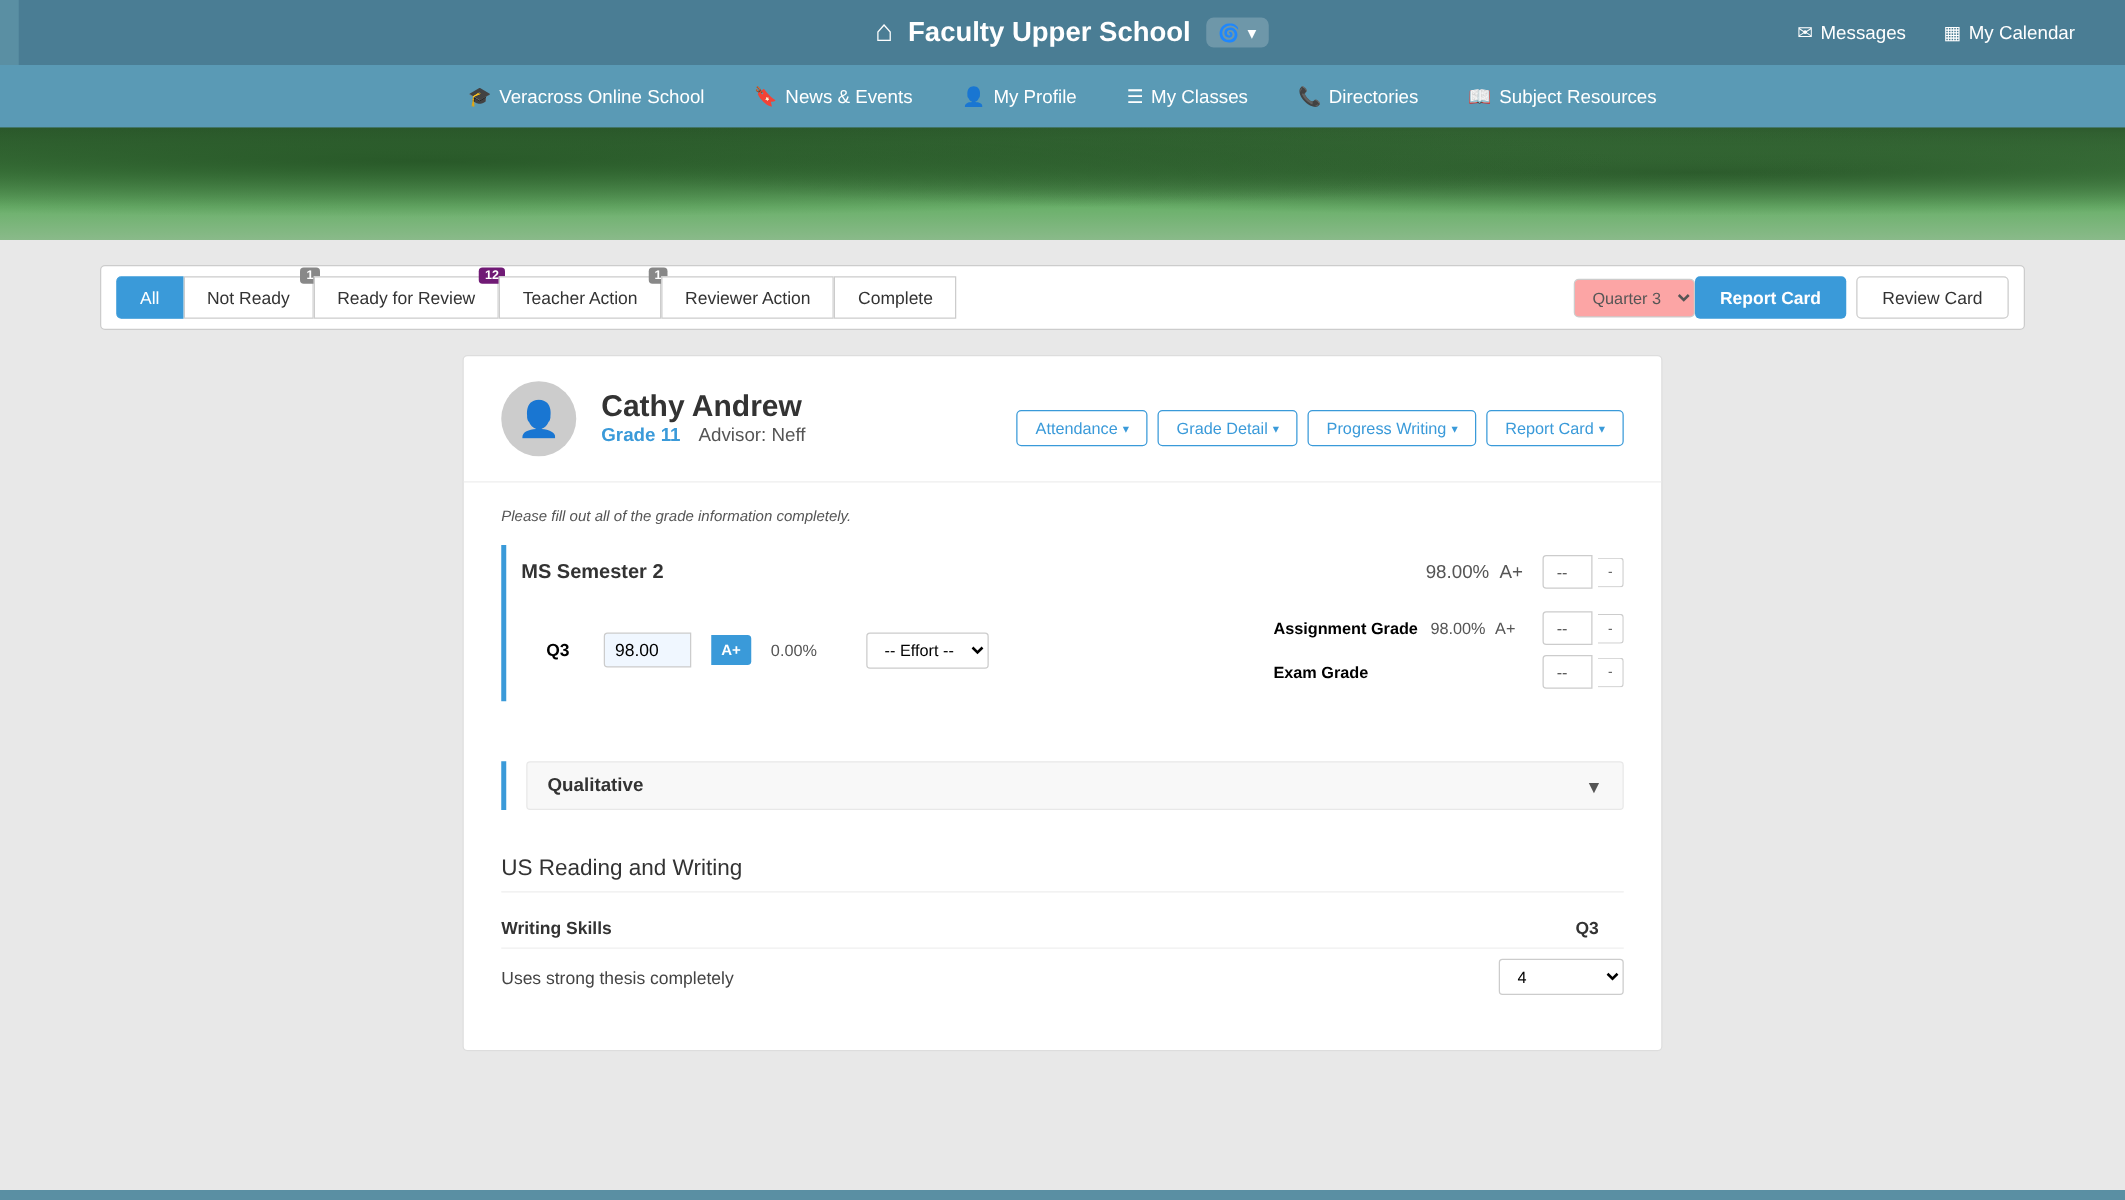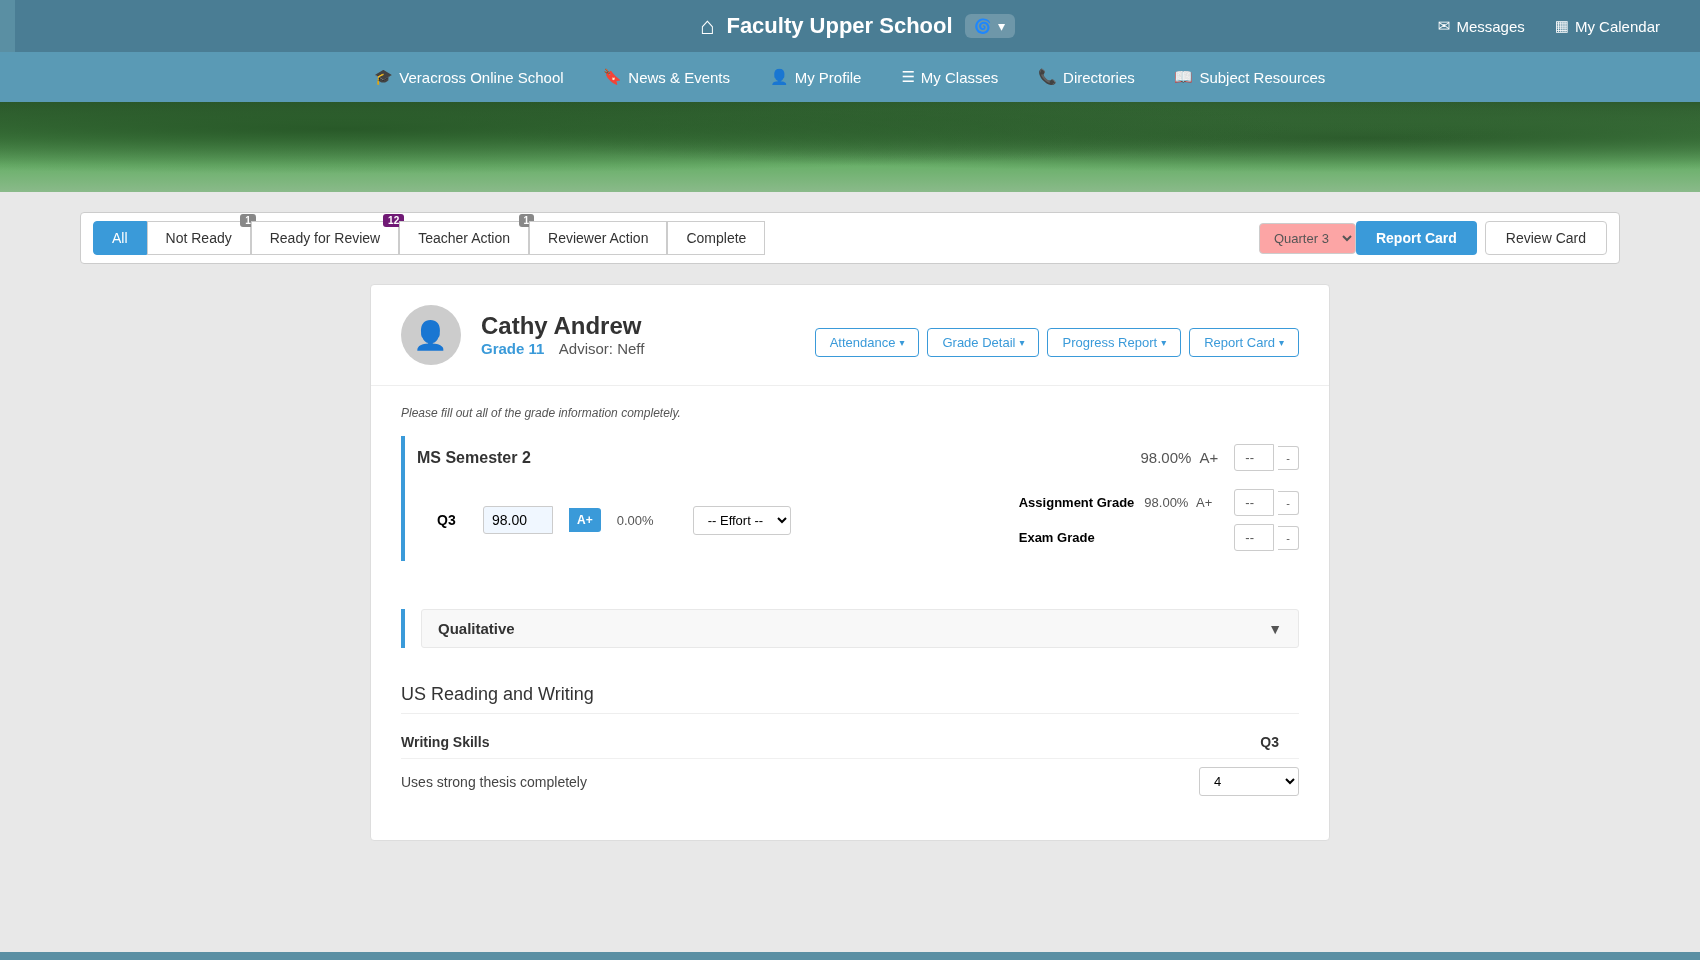--- a/index.html
+++ b/index.html
@@ -540,21 +540,21 @@
       <div class="student-actions">
         <button class="btn-dropdown">
           <span>Attendance</span>
           <span class="arrow">▾</span>
         </button>
         <button class="btn-dropdown">
           <span>Grade Detail</span>
           <span class="arrow">▾</span>
         </button>
         <button class="btn-dropdown">
-          <span>Progress Report</span>
+          <span>Progress Writing</span>
           <span class="arrow">▾</span>
         </button>
         <button class="btn-dropdown">
           <span>Report Card</span>
           <span class="arrow">▾</span>
         </button>
       </div>
     </div>
 
     <div class="card-body">

